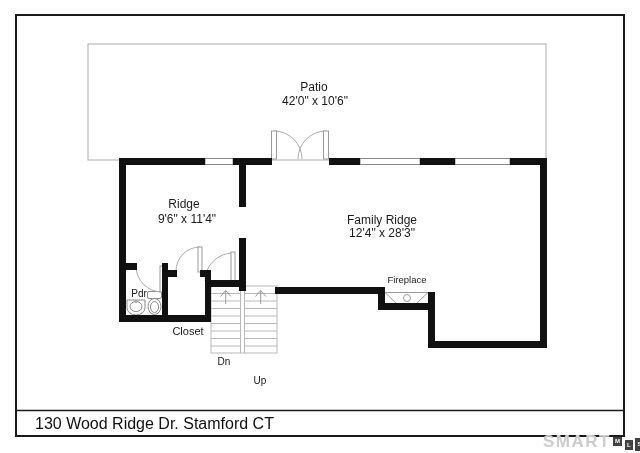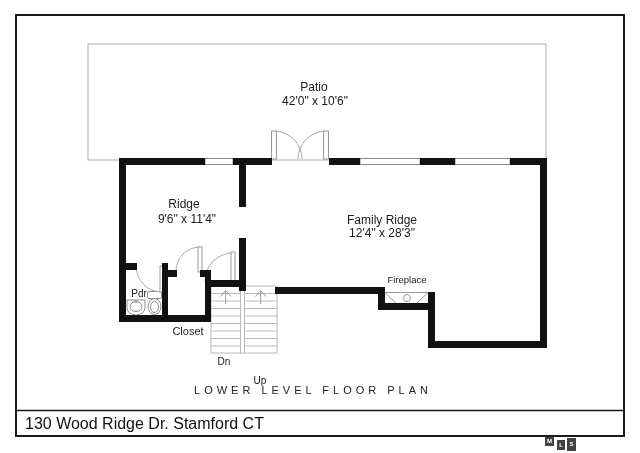--- a/index.html
+++ b/index.html
@@ -7,21 +7,21 @@
         font-family:"Liberation Sans","DejaVu Sans",sans-serif;color:#1a1a1a;}
   svg{position:absolute;left:0;top:0;}
   .lbl{position:absolute;transform:translateX(-50%);white-space:nowrap;
        font-size:12px;line-height:13px;text-align:right;color:#1a1a1a;}
   .lbl.small{font-size:10px;}
   .lbl.closet{font-size:11px;margin-top:36px;}
   .lbl.fire{font-size:9.5px;}
   .caption{position:absolute;transform:translateX(-50%);white-space:nowrap;
            font-size:11px;letter-spacing:4px;color:#222;}
   .addr{position:absolute;left:15px;top:411px;width:588px;height:26px;
-        line-height:26px;padding-left:10px;font-size:16px;color:#111;box-sizing:border-box;}
+        line-height:26px;padding-left:20px;font-size:16px;color:#111;box-sizing:border-box;}
   .wm{position:absolute;left:543px;top:433px;display:flex;align-items:flex-start;}
   .wm .brand{font-size:17px;font-weight:bold;letter-spacing:1.5px;color:#cccccc;line-height:18px;}
   .wm .tile{display:inline-block;background:#424242;color:#fff;font-size:6px;font-weight:bold;
             text-align:center;position:relative;}
   .wm .t1{width:9px;height:9px;line-height:9px;margin-left:2px;top:4px;}
   .wm .t2{width:8px;height:10px;line-height:10px;margin-left:3px;top:7px;}
   .wm .t3{width:9px;height:13px;line-height:13px;margin-left:2px;top:5px;}
 </style>
 </head>
 <body>
@@ -144,25 +144,25 @@
   <div class="lbl" style="left:184px;top:198px;">Ridge</div>
   <div class="lbl" style="left:187px;top:213px;">9'6" x 11'4"</div>
   <div class="lbl" style="left:382px;top:214px;">Family Ridge</div>
   <div class="lbl" style="left:382px;top:227px;">12'4" x 28'3"</div>
   <div class="lbl small" style="left:139px;top:287px;">Pdr</div>
   <div class="lbl closet" style="left:188px;top:289px;">Closet</div>
   <div class="lbl fire" style="left:407px;top:273px;">Fireplace</div>
   <div class="lbl small" style="left:224px;top:355px;">Dn</div>
   <div class="lbl small" style="left:260px;top:374px;">Up</div>
 
-  <div class="caption" style="left:313px;top:384px;">LOWER LEVEL FLOOR PLAN</div>
 
   <div class="addr">
     <span>130 Wood Ridge Dr. Stamford CT</span>
   </div>
 
   <div class="wm">
+    <span class="brand">SMART</span>
     <span class="tile t1">M</span>
     <span class="tile t2">L</span>
     <span class="tile t3">S</span>
   </div>
 
 </div>
 
 </body></html>

